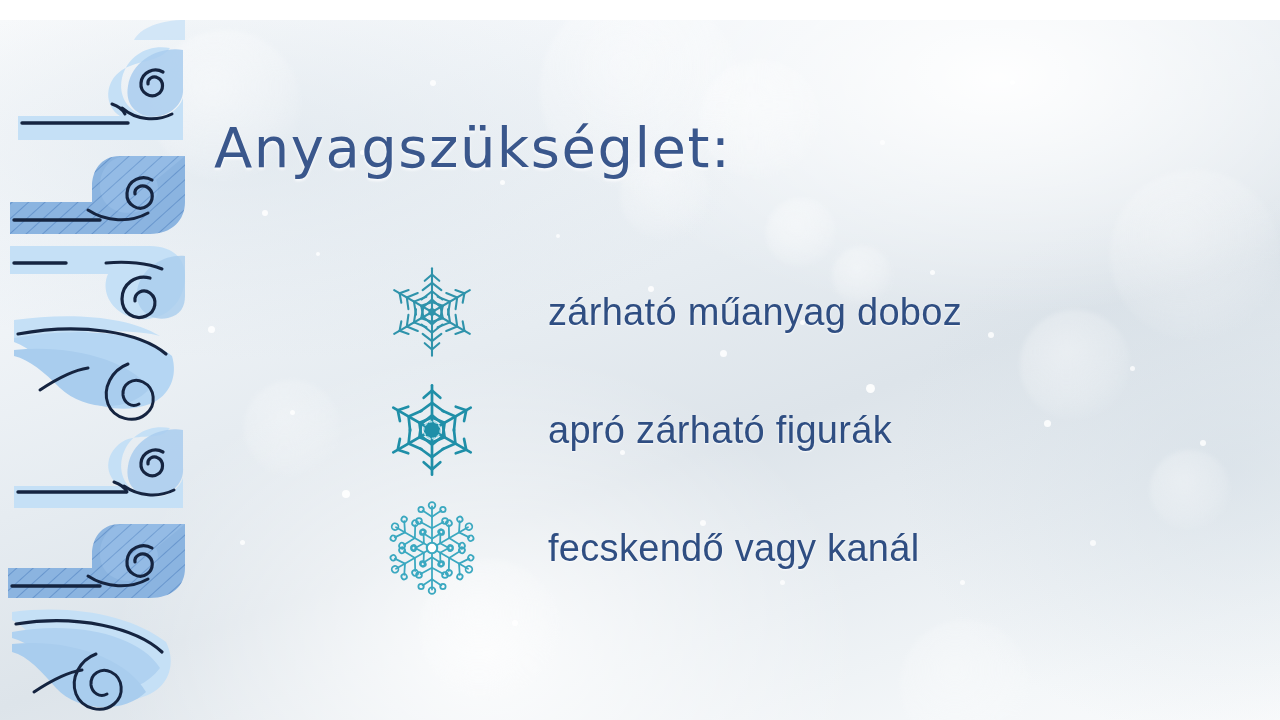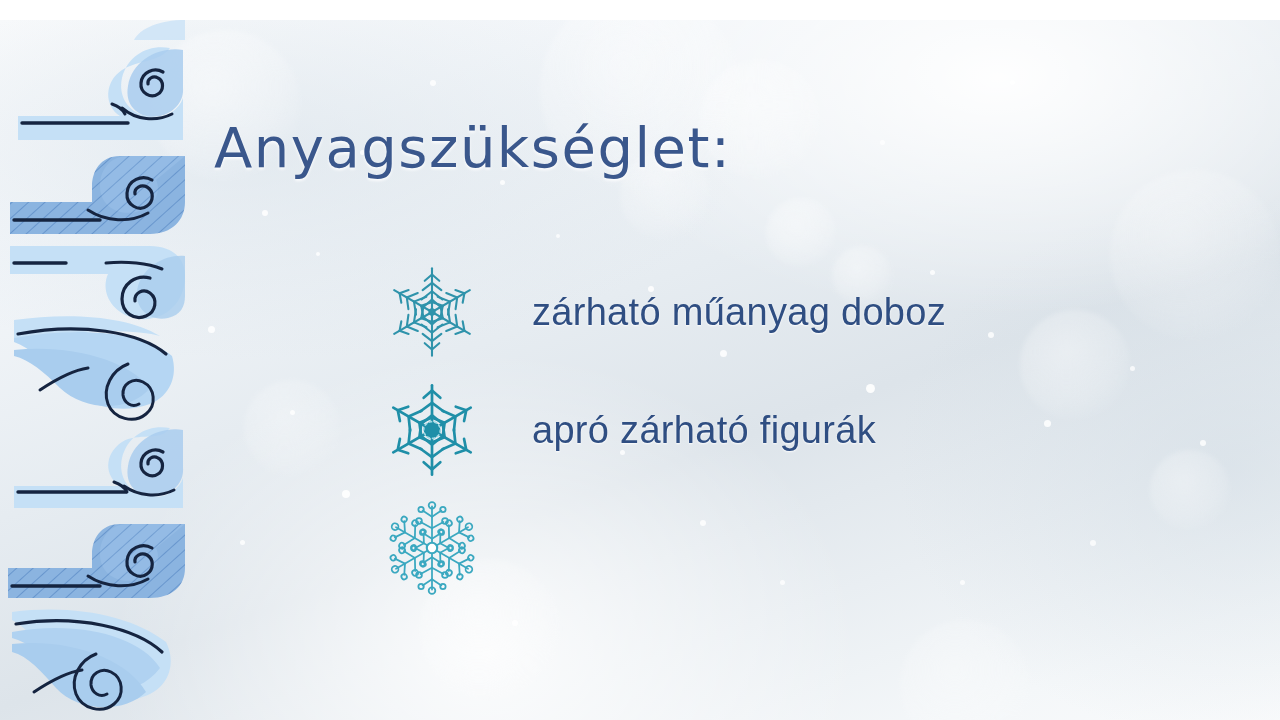--- a/index.html
+++ b/index.html
@@ -81,20 +81,21 @@
     position: absolute;
     left: 380px;
     top: 233px;
     width: 760px;
   }
   .bullet-row {
     position: relative;
     display: flex;
     align-items: center;
     height: 118px;
+    gap: 16px;
   }
   .flake {
     width: 104px;
     height: 104px;
     flex: 0 0 104px;
     display: block;
   }
   .bullet-text {
     margin-left: 48px;
     font-family: "Liberation Sans", sans-serif;
@@ -328,16 +329,17 @@
               <circle cx="59.2" cy="35" r="2.4"></circle>
           </g>
           <use href="#arm3" transform="rotate(60 50 50)"></use>
           <use href="#arm3" transform="rotate(120 50 50)"></use>
           <use href="#arm3" transform="rotate(180 50 50)"></use>
           <use href="#arm3" transform="rotate(240 50 50)"></use>
           <use href="#arm3" transform="rotate(300 50 50)"></use>
           <circle cx="50" cy="50" r="5" fill="#ffffff" stroke="#3aa8c0" stroke-width="2"></circle>
         </g>
       </svg>
+      <div class="bullet-text">fecskendő vagy kanál</div>
     </div>
 
   </div>
 </div>
 
 </body></html>

